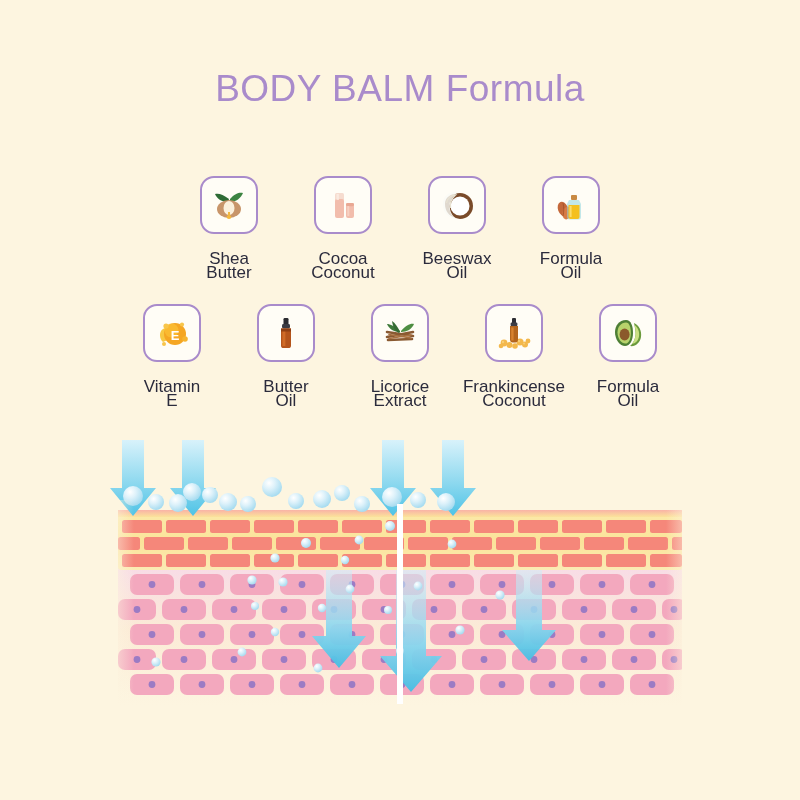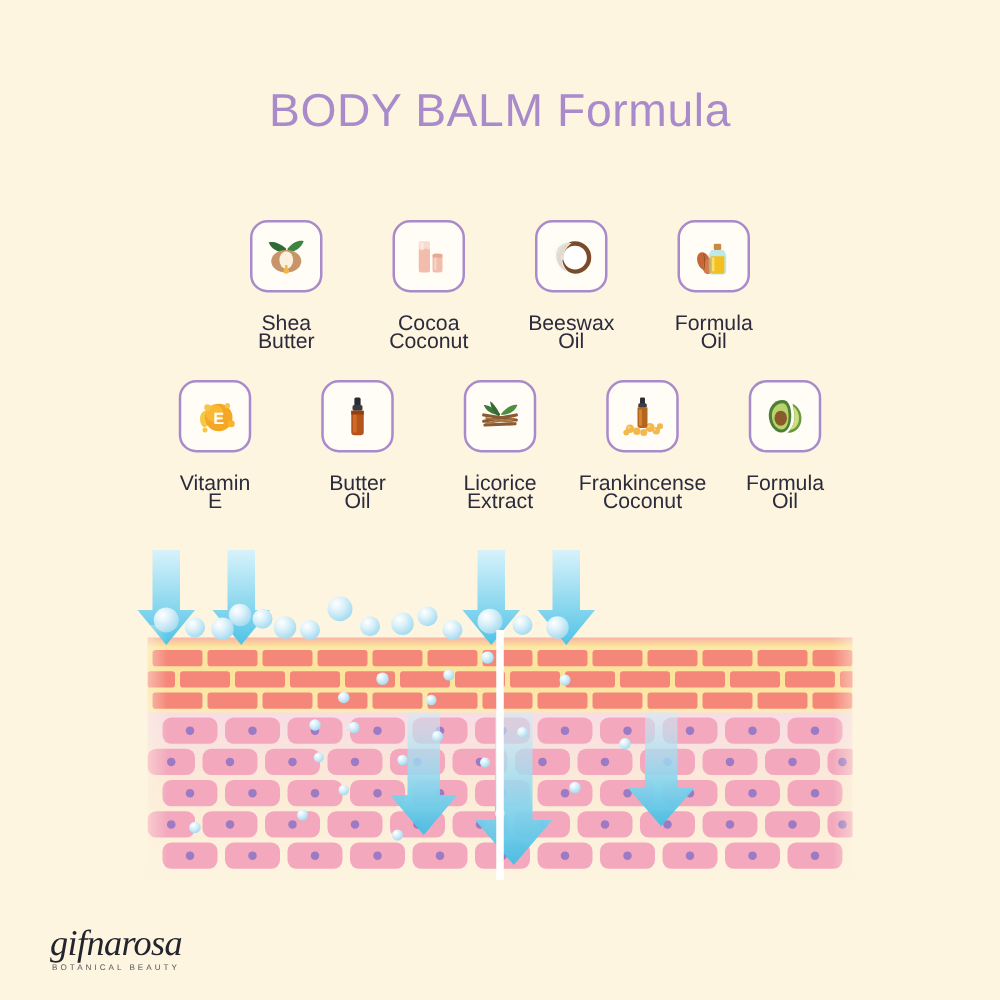--- a/index.html
+++ b/index.html
@@ -575,18 +575,14 @@
         <circle cx="218" cy="228" r="4.4"></circle>
       </g>
 
       <rect x="297" y="64" width="6" height="200" fill="#FFFFFF"></rect>
 
       <rect x="0" y="60" width="34" height="210" fill="url(#fadeL)"></rect>
       <rect x="566" y="60" width="34" height="210" fill="url(#fadeR)"></rect>
     </svg>
   </div>
 
-  <div class="logo">
-    <div class="logo-word">gifnarosa</div>
-    <div class="logo-tag">BOTANICAL BEAUTY</div>
-  </div>
 
 </div>
 
 </body></html>

